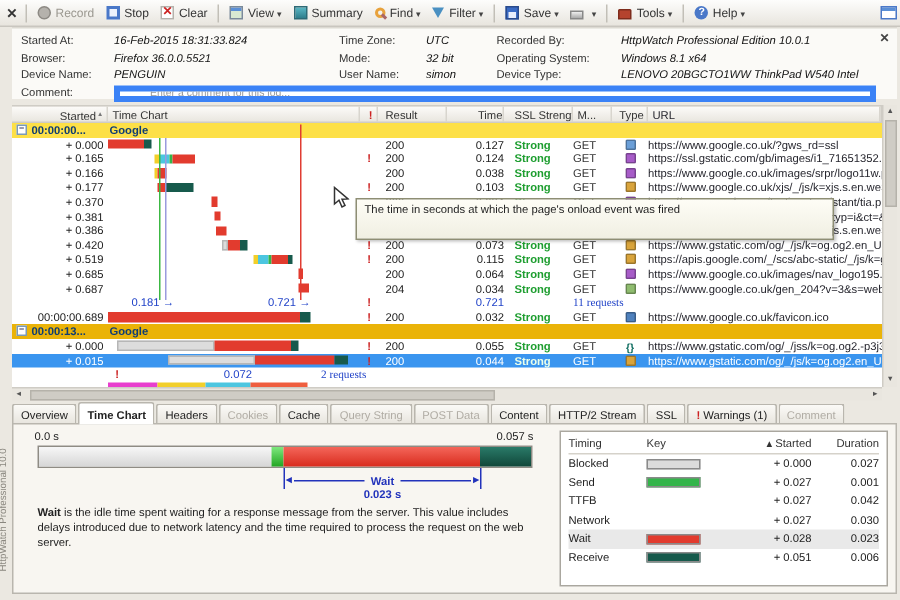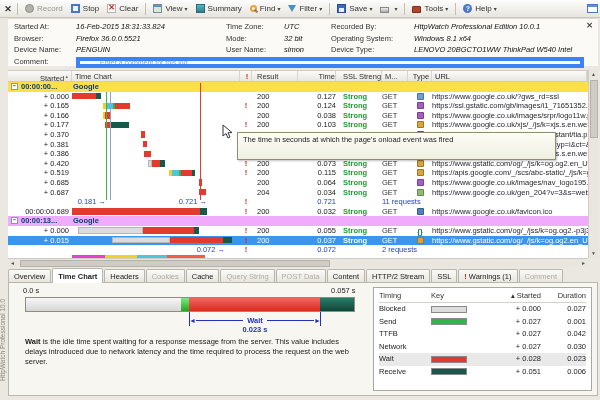--- a/index.html
+++ b/index.html
@@ -45,39 +45,39 @@
   .comment-input::placeholder{color:#999;}
   
   .grid-header{position:absolute;left:8px;top:70px;width:580px;height:12px;display:flex;
     background:linear-gradient(#fcfbf9,#e9e6df);border:1px solid #cfccc5;border-left:none;
     font-size:7.5px;color:#333;line-height:11px;}
   .gh{border-right:1px solid #d8d5ce;padding-left:3px;overflow:hidden;white-space:nowrap;}
   .gh .sort{font-size:5px;color:#777;vertical-align:3px;}
   .grid-body{position:absolute;left:8px;top:82px;width:580px;height:176px;background:#fff;overflow:hidden;}
   .grow{display:flex;height:9.6px;line-height:9.6px;font-size:7.5px;color:#222;position:relative;white-space:nowrap;}
   .grow.g1{background:#fde047;color:#0f3d73;font-weight:bold;}
-  .grow.g2{background:#f0abfc;color:#0f3d73;font-weight:bold;}
+  .grow.g2{background:#eab308;color:#0f3d73;font-weight:bold;}
   .grow.sel{background:#3a95ef;color:#fff;}
   .grow.sel .c-url,.grow.sel .c-time,.grow.sel .c-result,.grow.sel .c-m{color:#fff;}
   .grow.sel .ssl{color:#eaffea;}
   .c-started{width:64px;text-align:right;padding-right:3px;}
   .c-chart{width:168px;position:relative;}
   .c-bang{width:12px;text-align:center;color:#c22;font-weight:bold;}
   .c-result{width:46px;padding-left:5px;}
   .c-time{width:38px;text-align:right;}
   .c-ssl{width:46px;padding-left:7px;}
   .ssl{color:#1e9e30;font-weight:bold;}
   .c-m{width:26px;color:#333;}
   .c-type{width:24px;text-align:center;}
   .c-url{flex:1;overflow:hidden;color:#26262e;}
   .seg{position:absolute;top:1.4px;height:6.4px;}
   .seg.b{border:1px solid #b6b6b6;}
   .sum-lbl{position:absolute;text-align:right;color:#2143c8;font-size:7.5px;}
   .sum-time{color:#2143c8;}
-  .sum-req{color:#2143c8;padding-left:0px;}
+  .sum-req{color:#2143c8;padding-left:0px;font-family:Liberation Serif, serif;}
   .exp{width:7px;height:7px;border:1px solid #7a9ab8;background:#fff;font-size:6px;line-height:5px;
     text-align:center;color:#335;margin:1px 3px 0 3px;display:inline-block;}
   .g-started{width:52px;}
   .ti{width:7px;height:7px;border-radius:1px;display:inline-block;border:1px solid rgba(0,0,0,.28);vertical-align:-1px;}
   .ti-page{background:#6b9fd8;} .ti-image{background:#a75cc8;} .ti-script{background:#d9a43c;}
   .ti-beacon{background:#8fbc6f;} .ti-favicon{background:#4f81bd;}
   .ti-style{border:none;background:none;color:#0b6b5e;font-weight:bold;font-size:7px;width:auto;height:auto;border-radius:0;}
   .vline{position:absolute;width:1px;z-index:2;}
   .striprow{height:3.4px;}
   
@@ -395,21 +395,21 @@
         <span class="c-result">204</span>
         <span class="c-time">0.034</span>
         <span class="c-ssl"><span class="ssl">Strong</span></span>
         <span class="c-m">GET</span>
         <span class="c-type"><span class="ti ti-beacon"></span></span>
         <span class="c-url">https://www.google.co.uk/gen_204?v=3&amp;s=webhp</span>
       </div>
       <div class="grow">
         <span class="c-started"></span>
         <span class="c-chart">
-          <span class="sum-lbl" style="left: 0px; width: 34px;">0.181 →</span>
+          <span class="sum-lbl" style="left: 10px; width: 34px;">0.181 →</span>
           <span class="sum-lbl" style="left: 0px; width: 135px;">0.721 →</span>
         </span>
         <span class="c-bang">!</span>
         <span class="c-result"></span>
         <span class="c-time sum-time">0.721</span>
         <span class="c-ssl"></span>
         <span class="c-url sum-req">11 requests</span>
       </div>
       <div class="grow">
         <span class="c-started">00:00:00.689</span>
@@ -447,31 +447,28 @@
       </div>
       <div class="grow sel">
         <span class="c-started">+ 0.015</span>
         <span class="c-chart">
           <span class="seg b" style="left: 40px; width: 58px; background: rgb(220, 220, 220);"></span>
           <span class="seg" style="left: 98px; width: 53px; background: rgb(226, 59, 46);"></span>
           <span class="seg" style="left: 151px; width: 9px; background: rgb(23, 90, 76);"></span>
         </span>
         <span class="c-bang">!</span>
         <span class="c-result">200</span>
-        <span class="c-time">0.037</span>
+        <span class="c-time">0.044</span>
         <span class="c-ssl"><span class="ssl">Strong</span></span>
         <span class="c-m">GET</span>
         <span class="c-type"><span class="ti ti-script"></span></span>
         <span class="c-url">https://www.gstatic.com/og/_/js/k=og.og2.en_US...</span>
       </div>
       <div class="grow">
         <span class="c-started"></span>
-        <span class="c-chart">
-          <span class="sum-lbl" style="left: 0px; width: 153px;">0.072 →</span>
-        </span>
         <span class="c-bang">!</span>
         <span class="c-result"></span>
         <span class="c-time sum-time">0.072</span>
         <span class="c-ssl"></span>
         <span class="c-url sum-req">2 requests</span>
       </div>
       <div class="grow striprow">
         <span class="c-started"></span>
         <span class="c-chart" style="height: 3.4px;">
           <span class="seg" style="left: 0px; width: 33px; height: 2.4px; top: 0.5px; background: rgb(232, 62, 206);"></span>

